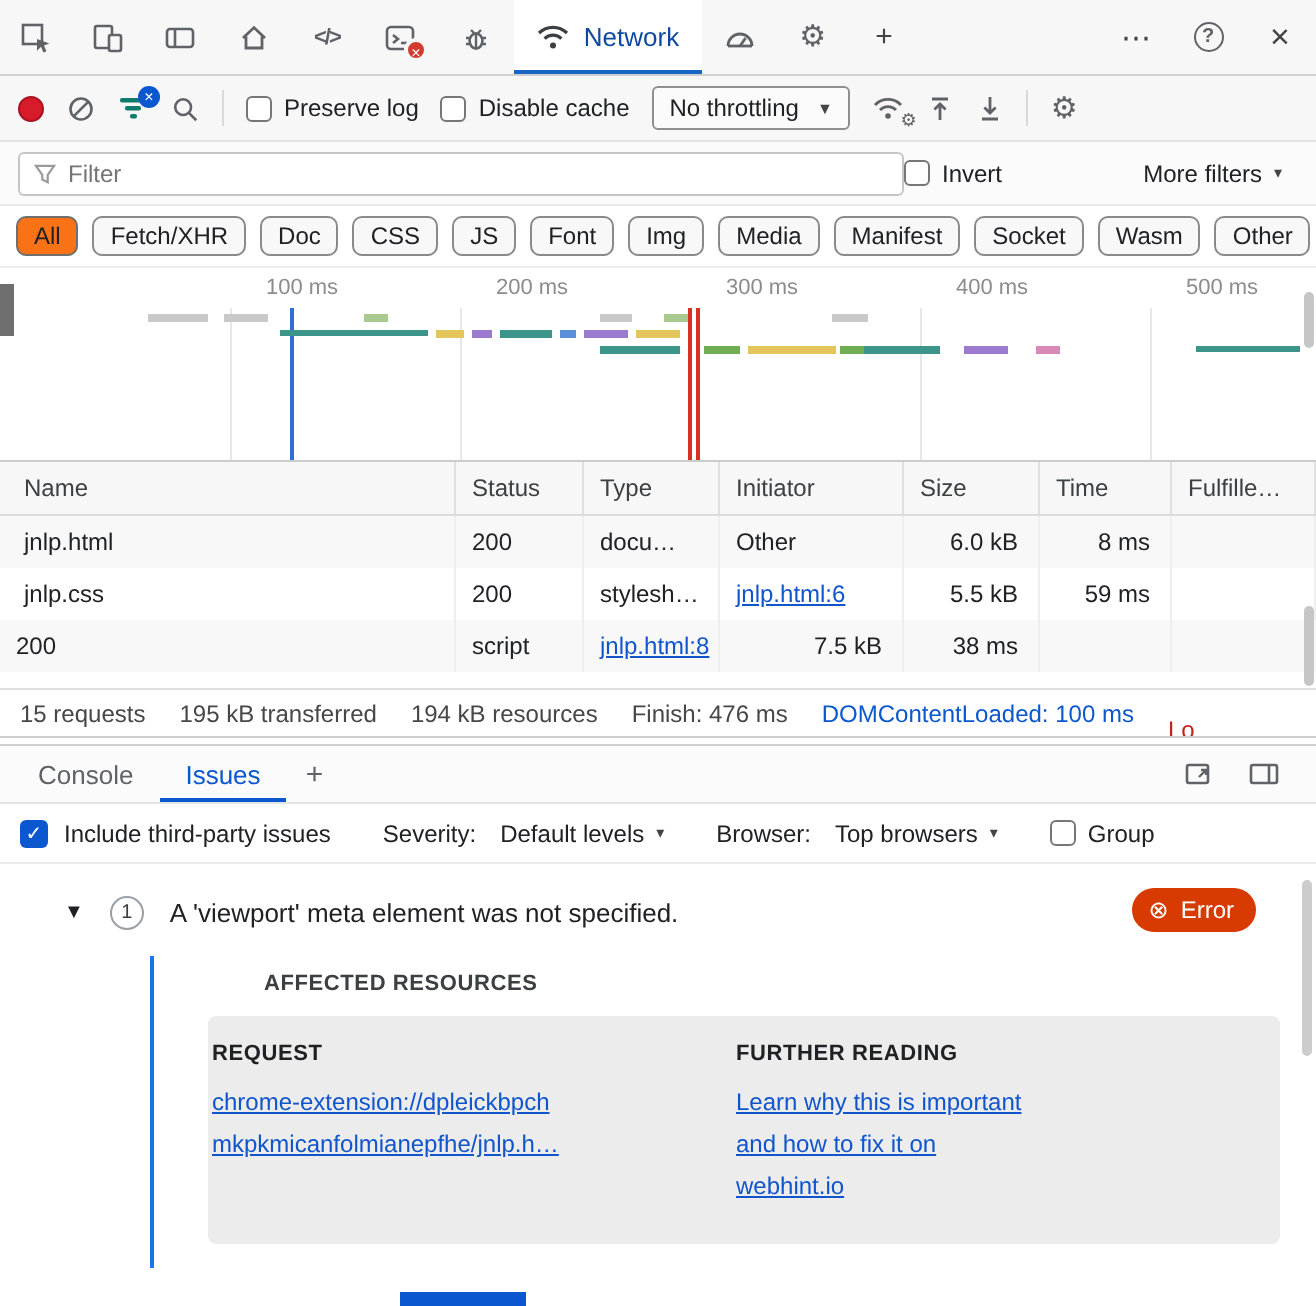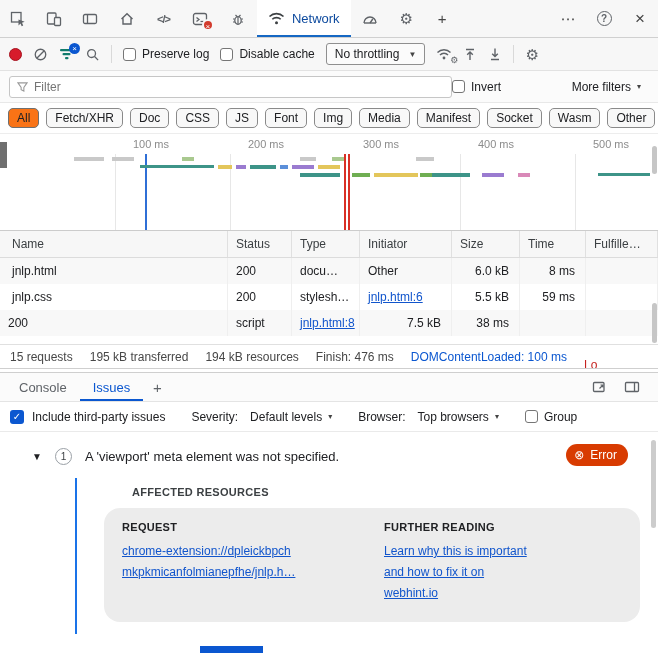--- a/index.html
+++ b/index.html
@@ -94,21 +94,21 @@
   
   .issues-body{position:absolute;top:432px;left:0;width:658px;height:221px;background:#fff;overflow:hidden;}
   .issue-row{position:absolute;top:16px;left:32px;right:30px;display:flex;align-items:center;gap:13px;}
   .expander{font-size:10px;color:#202124;cursor:pointer;}
   .count{width:17px;height:17px;border:1px solid #9aa0a6;border-radius:50%;font-size:10px;color:#3c4043;display:flex;align-items:center;justify-content:center;flex:0 0 auto;}
   .issue-text{font-size:13px;color:#202124;}
   .err-badge{position:absolute;right:0;top:-4px;background:#d83b01;color:#fff;border-radius:12px;padding:4px 11px 4px 8px;display:flex;align-items:center;gap:6px;font-size:12px;cursor:pointer;}
   .err-badge .ex{font-size:12px;line-height:1;}
   .vline{position:absolute;left:75px;top:46px;width:2px;height:156px;background:#1a73e8;}
   .aff-heading{position:absolute;left:104px;top:54px;font-size:11px;font-weight:bold;color:#3c4043;letter-spacing:.3px;margin-left:28px;}
-  .aff-panel{position:absolute;left:104px;top:76px;width:536px;height:114px;background:#ececec;border-radius:16px;padding:13px 18px;display:flex;}
+  .aff-panel{position:absolute;left:104px;top:76px;width:536px;height:114px;background:#ececec;border-radius:4px;padding:13px 2px;display:flex;}
   .aff-col1{width:262px;}
   .col-label{font-size:11px;font-weight:bold;color:#202124;letter-spacing:.3px;}
   .link-line{display:block;font-size:12px;color:#1155cc;text-decoration:underline;line-height:21px;cursor:pointer;}
   .first-line{margin-top:8px;}
   .partial-bar{position:absolute;left:200px;top:214px;width:63px;height:7px;background:#0b57d0;}
   .drawer-scroll{position:absolute;right:2px;top:8px;width:5px;height:88px;background:#cccccc;border-radius:3px;}
 </style>
 </head>
 <body>
 

